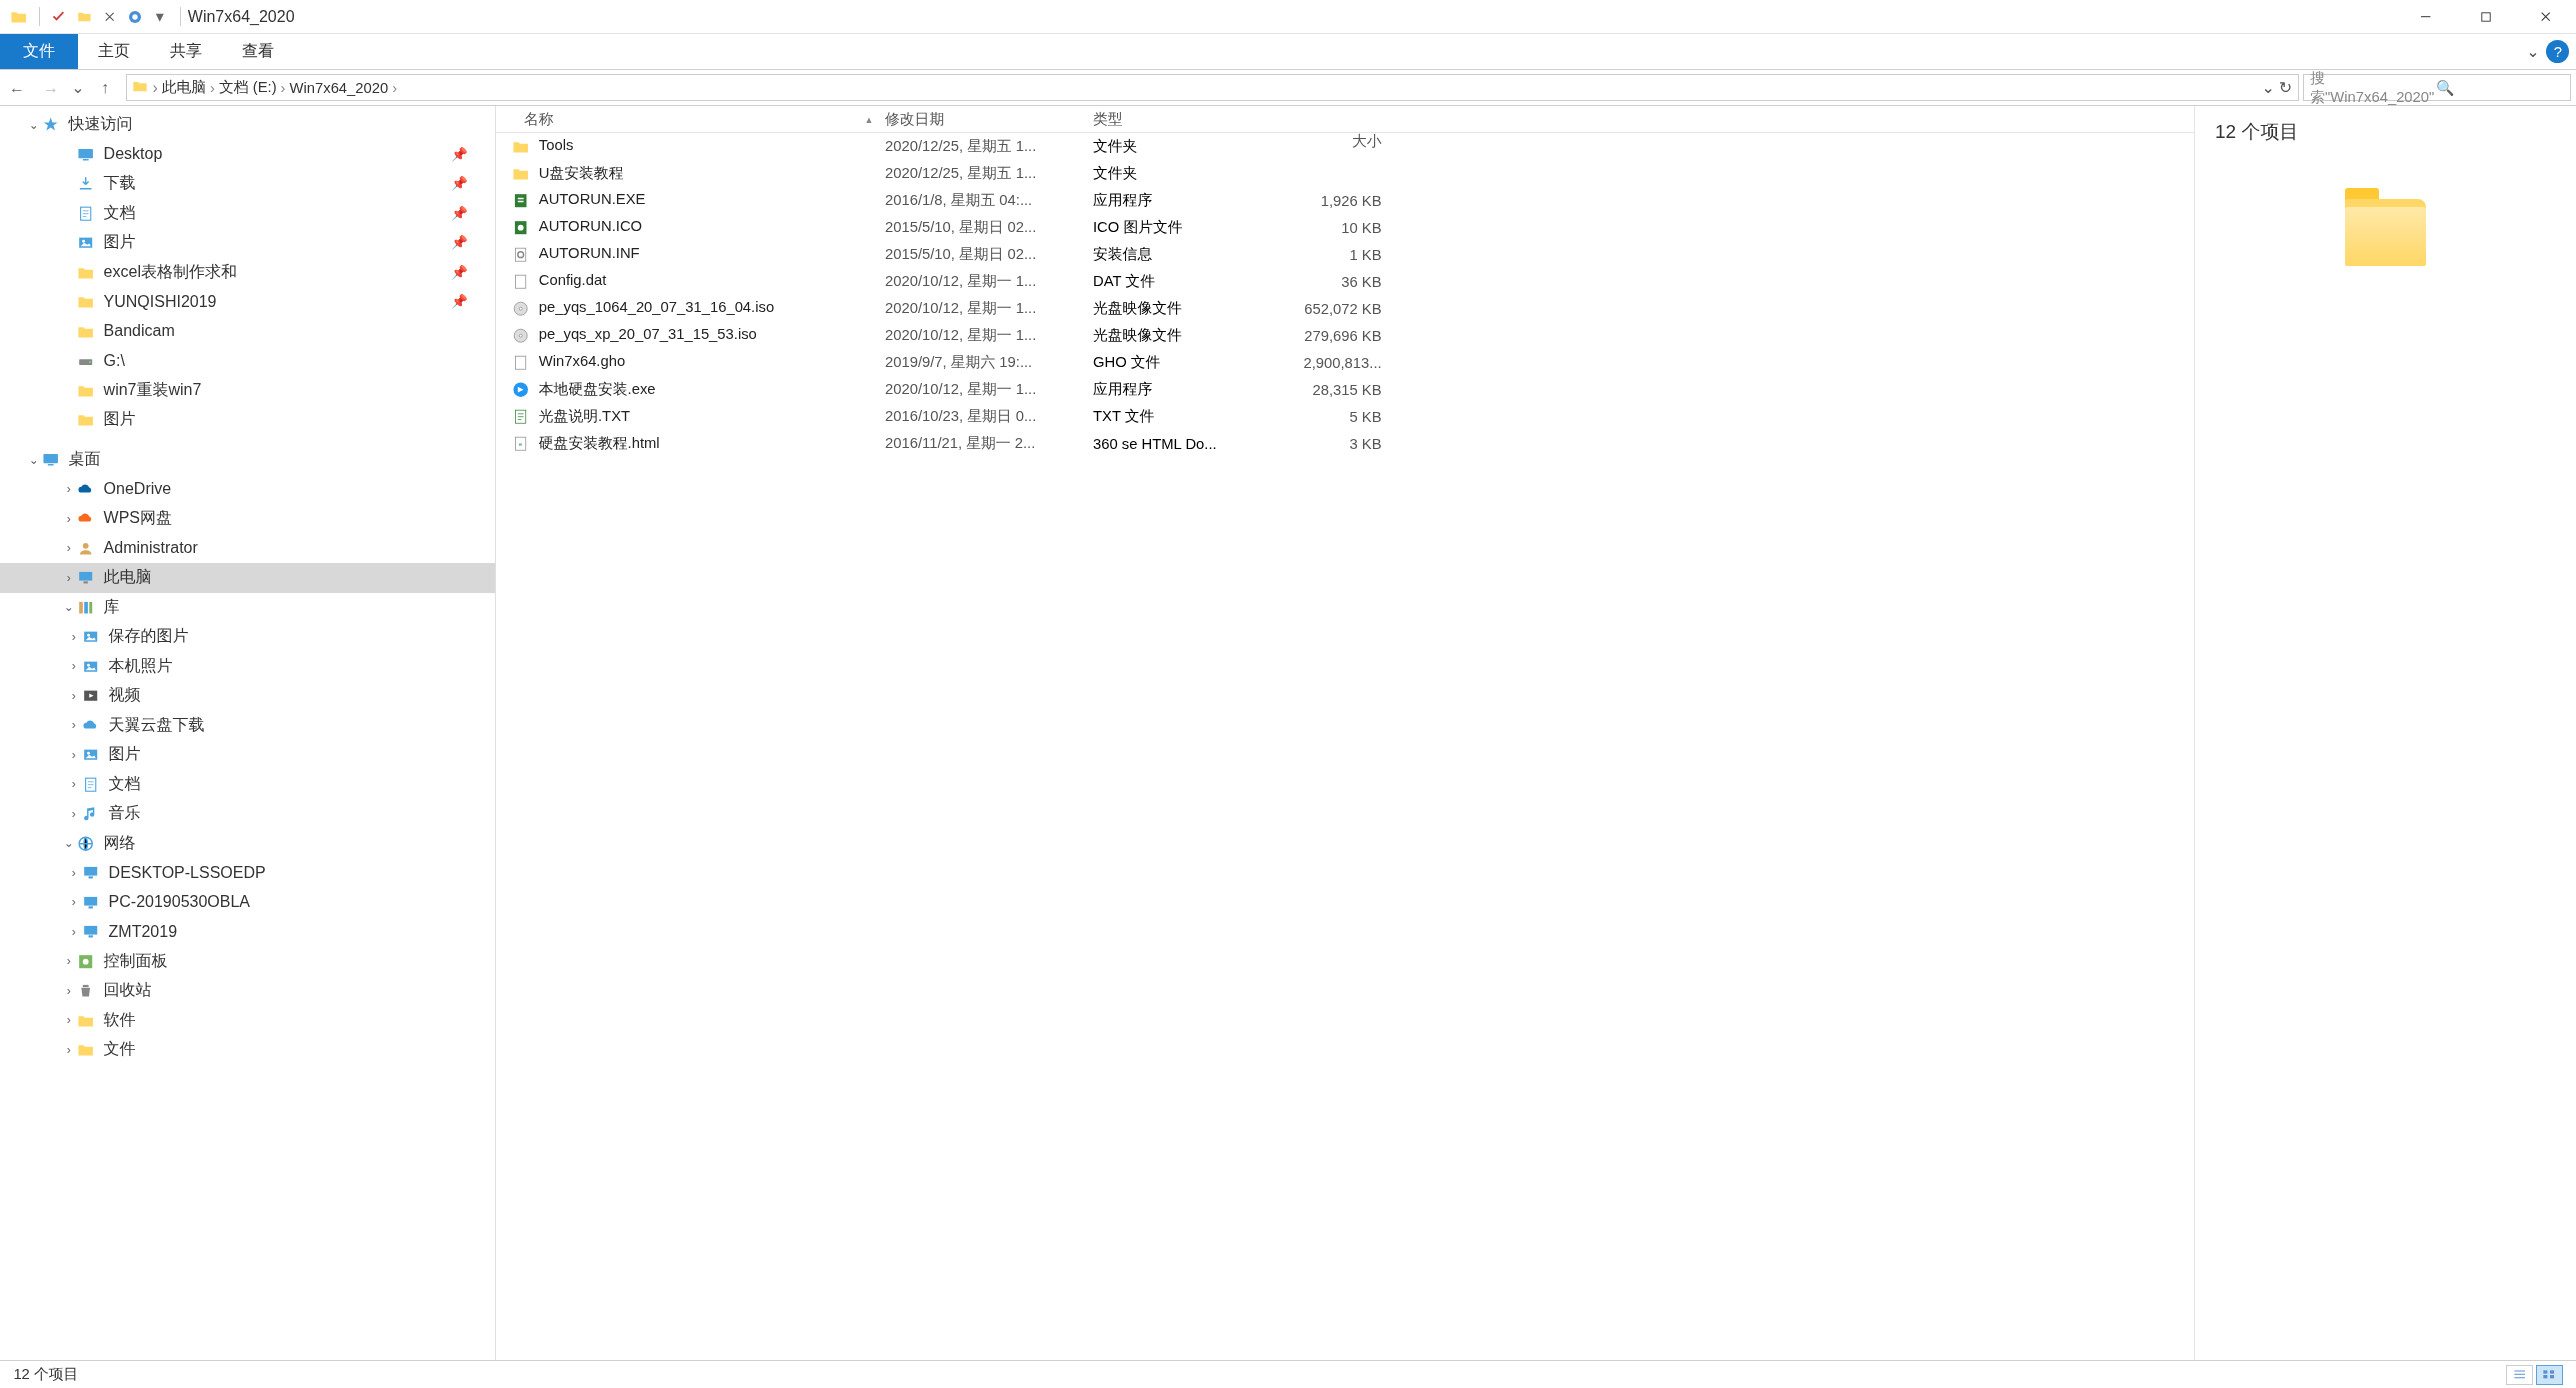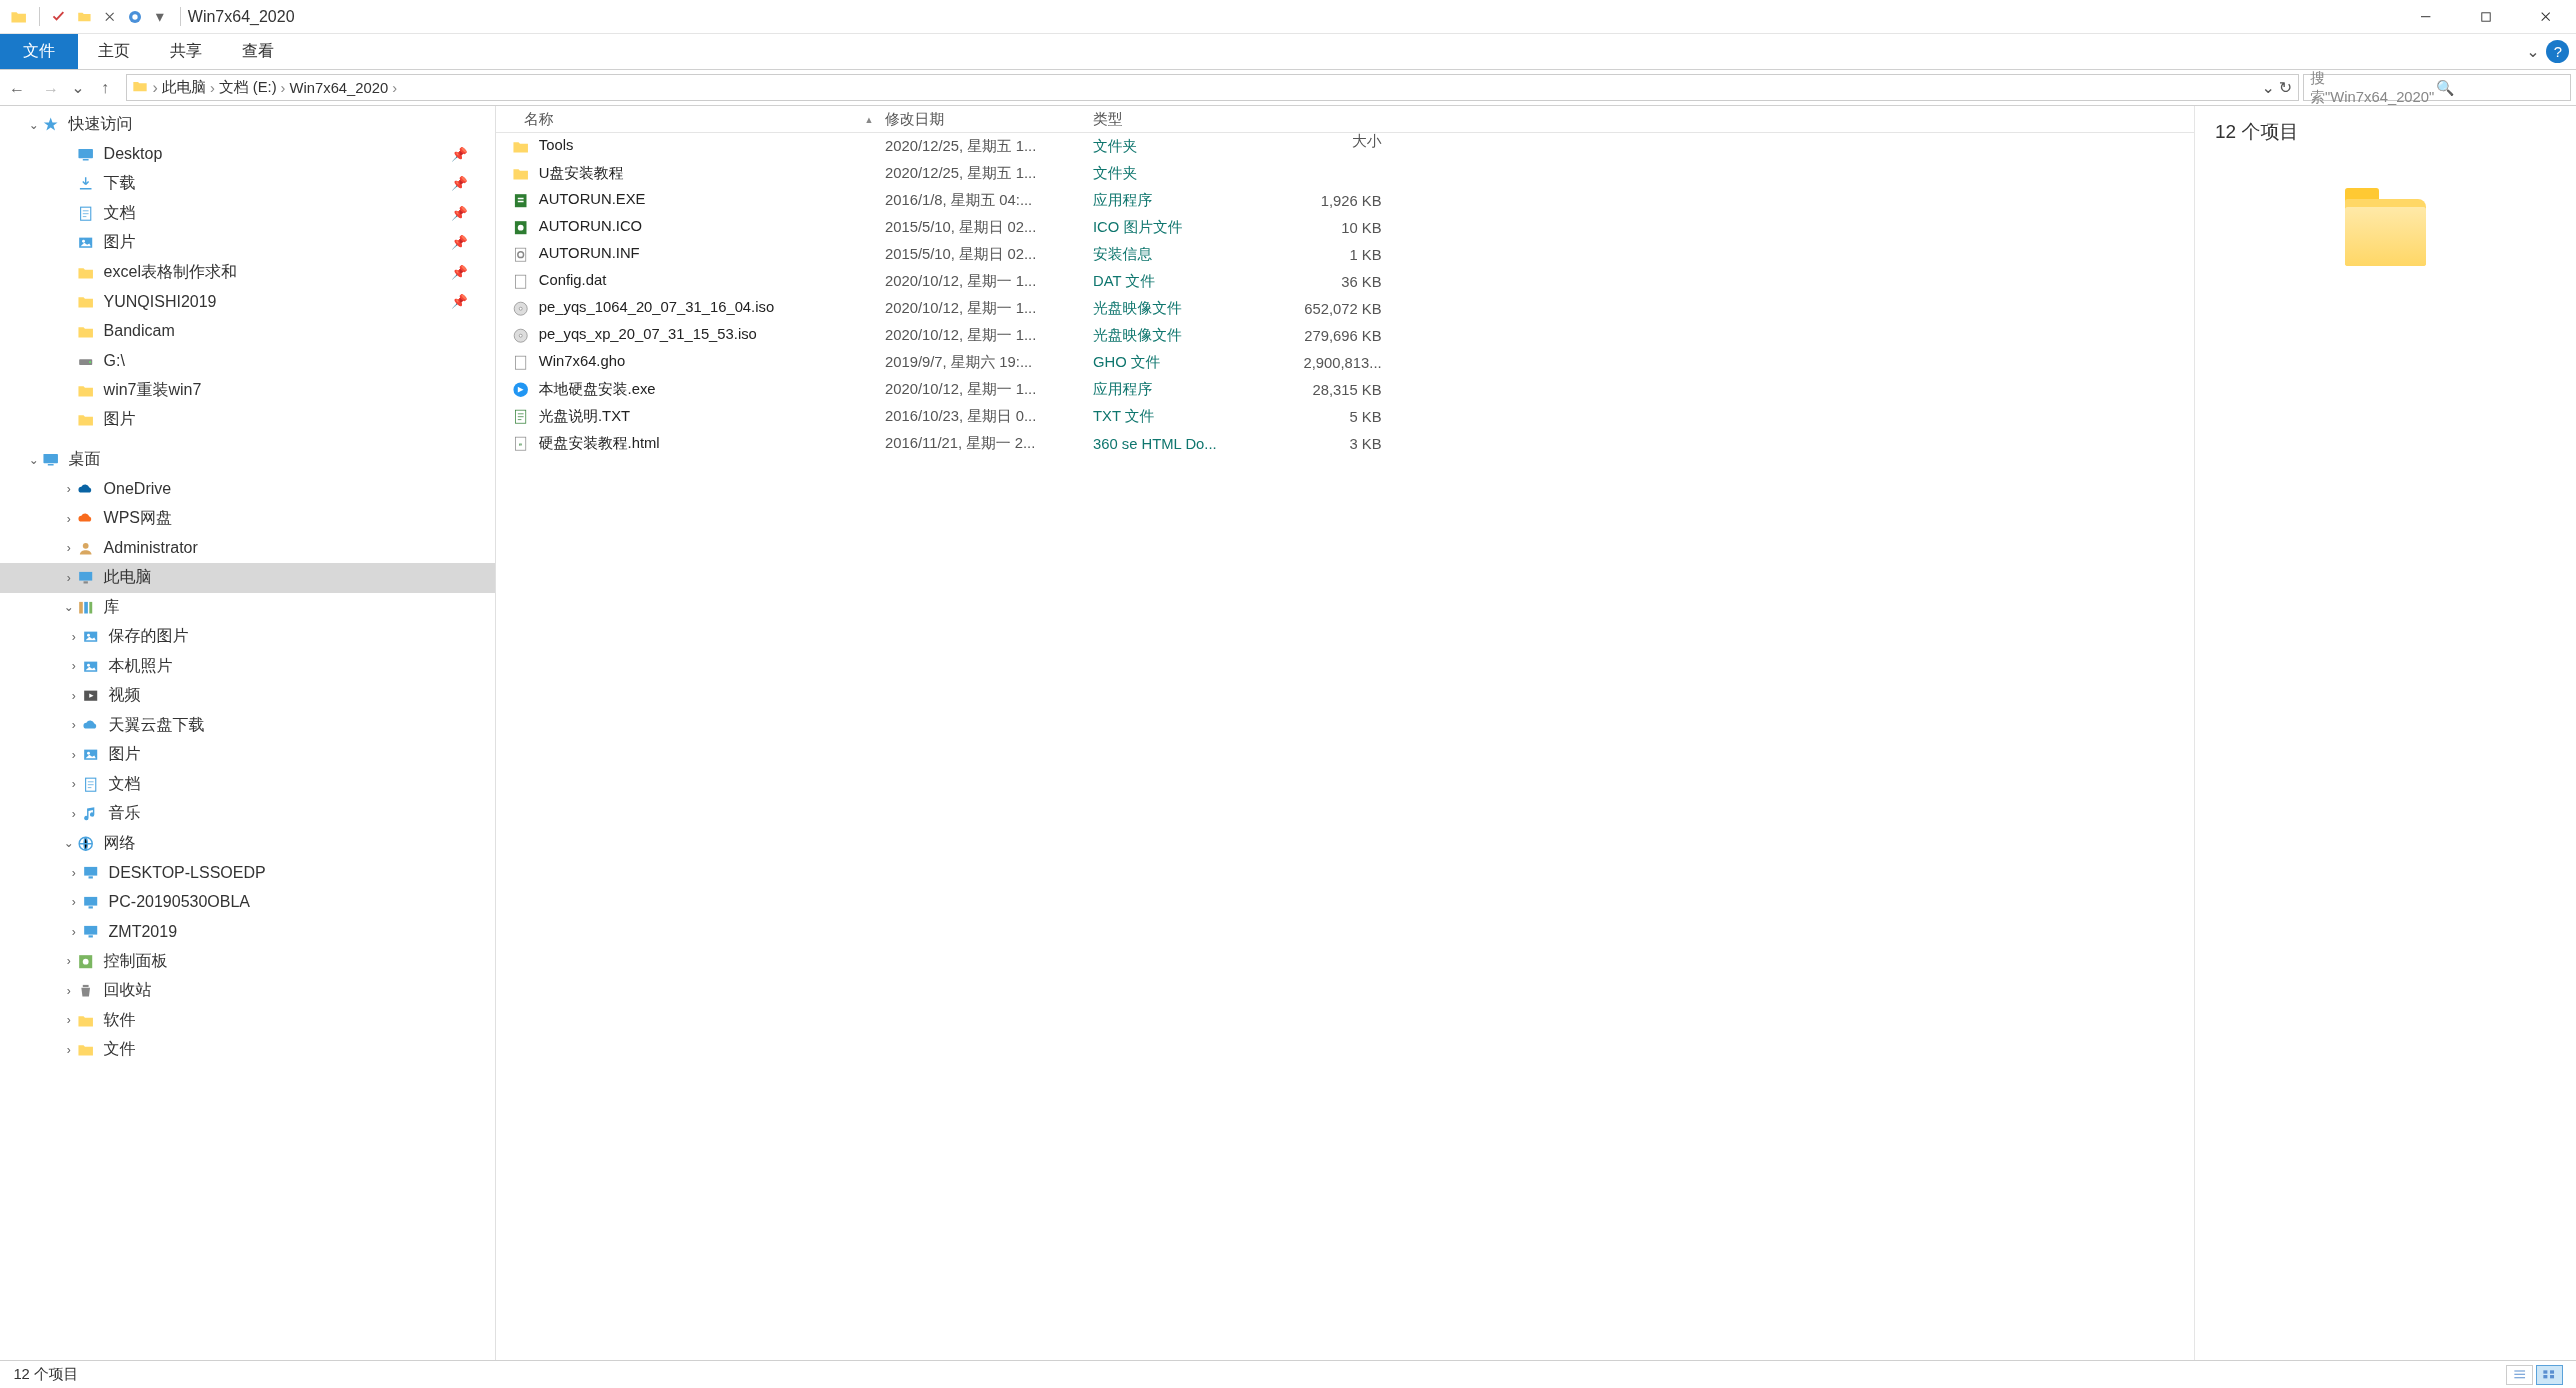--- a/index.html
+++ b/index.html
@@ -48,21 +48,21 @@
 .col-date { width: 208px; }
 .col-type { width: 181px; }
 .col-size { width: 121px; text-align: right; padding-right: 13.4px; margin-top: 45px; }
 .sort-arrow { font-size: 10.7px; color:#888; }
 
 .rows { flex: 1; overflow-y: auto; }
 .row { height: 27px; display: flex; align-items: center; font-size: 14.8px; color: #222; }
 .rn { width: 389px; padding-left: 14.8px; display: flex; align-items: flex-start; gap: 8px; }
 .rn .fico { width: 20px; height: 20px; display: inline-flex; align-items: center; justify-content: center; }
 .rd { width: 208px; color: #555; white-space: nowrap; overflow: hidden; text-overflow: ellipsis; }
-.rt { width: 181px; color: #0f766e; white-space: nowrap; overflow: hidden; text-overflow: ellipsis; }
+.rt { width: 181px; color: #000000; white-space: nowrap; overflow: hidden; text-overflow: ellipsis; }
 .rs { width: 121px; text-align: right; padding-right: 13.4px; color: #555; }
 
 .preview { width: 382px; border-left: 0.7px solid #e5e5e5; padding: 13.4px 20px; }
 .preview-title { font-size: 19px; color: #333; margin-bottom: 27px; }
 .preview-icon { width: 81px; height: 94px; margin: 27px auto; position: relative; }
 .folder-back { position: absolute; width: 81px; height: 67px; bottom: 0; background: #ffd766; border-radius: 2.7px 8px 2.7px 2.7px; }
 .folder-tab { position: absolute; width: 34px; height: 13.4px; top: 16px; left: 0; background: #ffc933; border-radius: 2.7px 2.7px 0 0; }
 .folder-front { position: absolute; width: 81px; height: 59px; bottom: 0; background: linear-gradient(#ffe9a8, #ffd766); border-radius: 2.7px; }
 
 .statusbar { height: 29.5px; border-top: 0.7px solid #d0d0d0; display: flex; align-items: center; padding: 0 13.4px; font-size: 14.8px; color: #333; }

